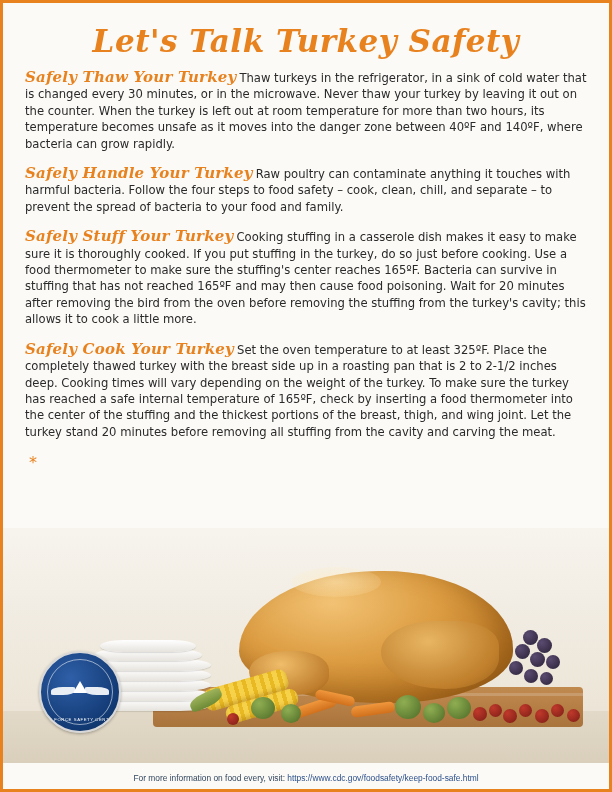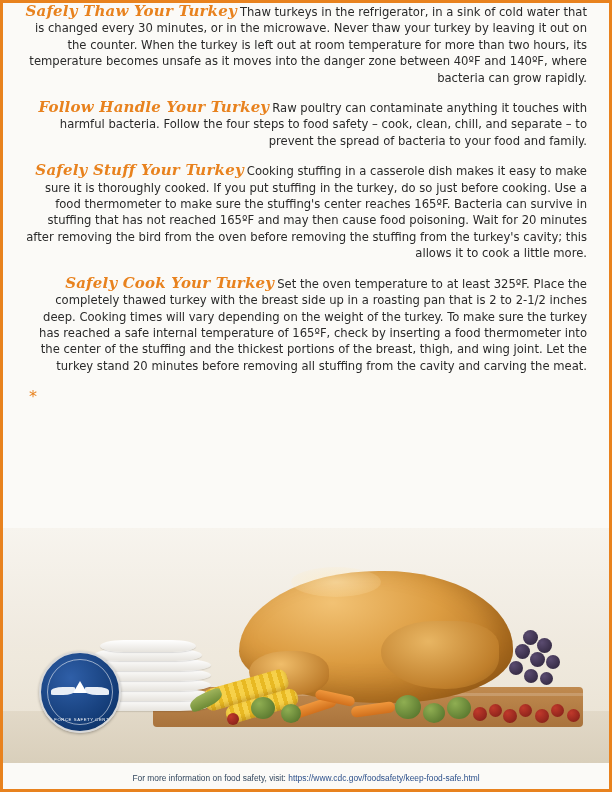--- a/index.html
+++ b/index.html
@@ -37,21 +37,21 @@
     padding: 0 22px;
   }
   .section {
     margin-bottom: 13px;
   }
   .section p {
     margin: 0;
     color: #2a2a2a;
     font-size: 11.6px;
     line-height: 16.4px;
-    text-align: right;
+    text-align: left;
   }
   .hdr {
     color: #e8821e;
     font-family: "DejaVu Serif", serif;
     font-style: italic;
     font-weight: bold;
     font-size: 15px;
     letter-spacing: 0.2px;
     margin-right: 3px;
   }
@@ -291,29 +291,30 @@
     color: #33475e;
     font-family: "Liberation Sans", sans-serif;
   }
   .footer .url { color: #2b4f8a; }
 </style>
 </head>
 <body>
 
 <div id="poster">
 
+  <h1 class="title">Let's Talk Turkey Safety</h1>
 
   <div class="sections">
 
     <div class="section">
       <p><span class="hdr">Safely Thaw Your Turkey</span><span>Thaw turkeys in the refrigerator, in a sink of cold water that is changed every 30 minutes, or in the microwave. Never thaw your turkey by leaving it out on the counter. When the turkey is left out at room temperature for more than two hours, its temperature becomes unsafe as it moves into the danger zone between 40ºF and 140ºF, where bacteria can grow rapidly.</span></p>
     </div>
 
     <div class="section">
-      <p><span class="hdr">Follow Handle Your Turkey</span><span>Raw poultry can contaminate anything it touches with harmful bacteria. Follow the four steps to food safety – cook, clean, chill, and separate – to prevent the spread of bacteria to your food and family.</span></p>
+      <p><span class="hdr">Safely Handle Your Turkey</span><span>Raw poultry can contaminate anything it touches with harmful bacteria. Follow the four steps to food safety – cook, clean, chill, and separate – to prevent the spread of bacteria to your food and family.</span></p>
     </div>
 
     <div class="section">
       <p><span class="hdr">Safely Stuff Your Turkey</span><span>Cooking stuffing in a casserole dish makes it easy to make sure it is thoroughly cooked. If you put stuffing in the turkey, do so just before cooking. Use a food thermometer to make sure the stuffing's center reaches 165ºF. Bacteria can survive in stuffing that has not reached 165ºF and may then cause food poisoning. Wait for 20 minutes after removing the bird from the oven before removing the stuffing from the turkey's cavity; this allows it to cook a little more.</span></p>
     </div>
 
     <div class="section">
       <p><span class="hdr">Safely Cook Your Turkey</span><span>Set the oven temperature to at least 325ºF. Place the completely thawed turkey with the breast side up in a roasting pan that is 2 to 2-1/2 inches deep. Cooking times will vary depending on the weight of the turkey. To make sure the turkey has reached a safe internal temperature of 165ºF, check by inserting a food thermometer into the center of the stuffing and the thickest portions of the breast, thigh, and wing joint. Let the turkey stand 20 minutes before removing all stuffing from the cavity and carving the meat.</span></p>
     </div>
 
@@ -380,17 +381,17 @@
 
     <div class="seal">
       <div class="seal-inner"></div>
       <div class="seal-wings"></div>
       <div class="seal-star"></div>
       <div class="seal-text">AIR FORCE SAFETY CENTER</div>
     </div>
   </div>
 
   <div class="footer">
-    <span>For more information on food safety, visit:</span>
+    <span>For more information on food every, visit:</span>
     <span class="url">https://www.cdc.gov/foodsafety/keep-food-safe.html</span>
   </div>
 
 </div>
 
 </body></html>

